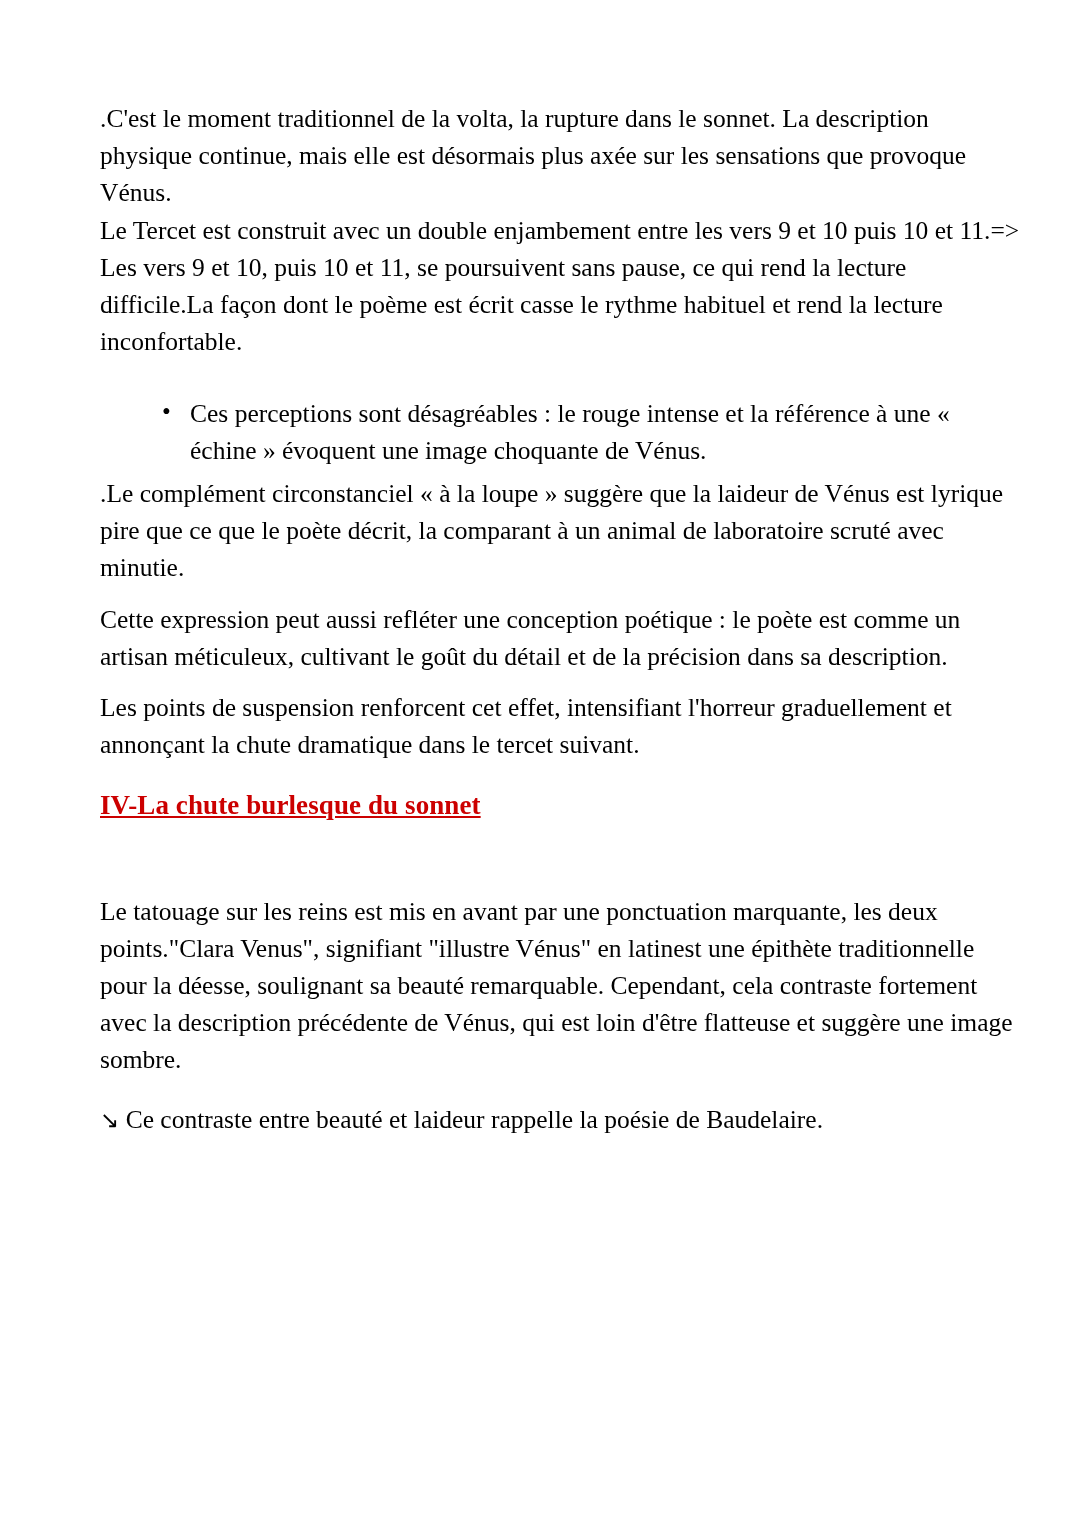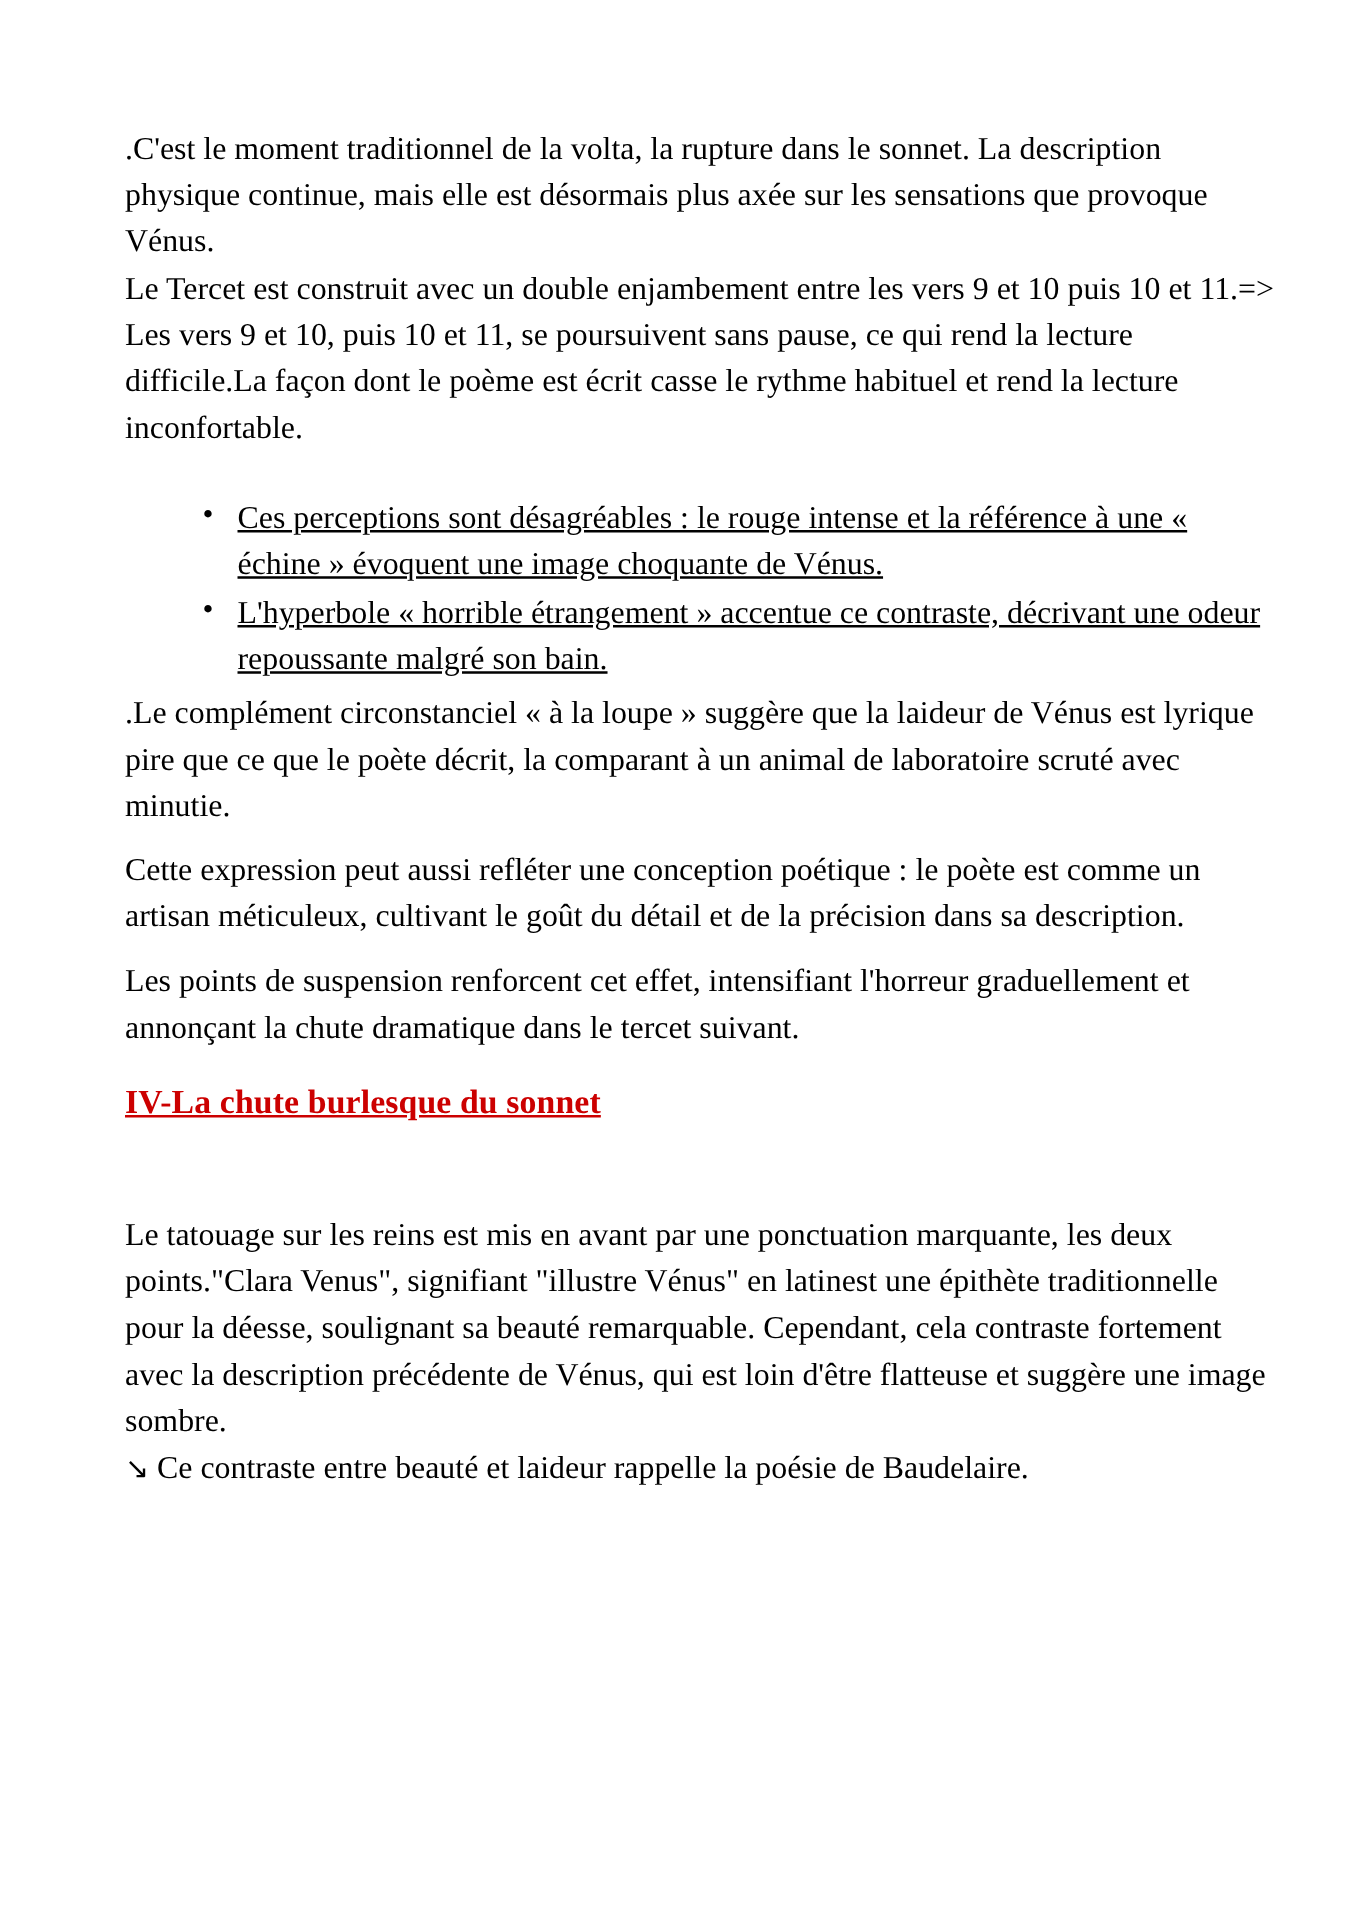--- a/index.html
+++ b/index.html
@@ -29,21 +29,20 @@
   .block-gap {
     height: 30px;
   }
   .small-gap {
     height: 14px;
   }
   ul.bullets {
     margin: 4px 0 6px 0;
     padding-left: 62px;
     list-style: none;
-    text-decoration: underline;
   }
   ul.bullets li {
     font-size: 25.5px;
     line-height: 1.46;
     position: relative;
     margin-bottom: 2px;
     padding-left: 28px;
   }
   ul.bullets li::before {
     content: "\2022";
@@ -64,43 +63,41 @@
   .heading-wrap {
     margin-top: 26px;
     margin-bottom: 0;
   }
   .gap-large {
     height: 72px;
   }
   .arrow-line {
     font-size: 25.5px;
     line-height: 1.46;
+    margin-top: 22px;
   }
   .arrow-glyph {
     font-family: "DejaVu Sans", sans-serif;
     font-size: 23px;
   }
 </style>
 </head>
 <body>
 
 <div class="page">
 
   <p class="para">.C'est le moment traditionnel de la volta, la rupture dans le sonnet. La description physique continue, mais elle est désormais plus axée sur les sensations que provoque Vénus.</p>
   <p class="para">Le Tercet est construit avec un double enjambement entre les vers 9 et 10 puis 10 et 11.=&gt; Les vers 9 et 10, puis 10 et 11, se poursuivent sans pause, ce qui rend la lecture difficile.La façon dont le poème est écrit casse le rythme habituel et rend la lecture inconfortable.</p>
 
   <div class="block-gap"></div>
 
 
   <ul class="bullets">
     <li>
       <span>Ces perceptions sont désagréables : le rouge intense et la référence à une « échine » évoquent une image choquante de Vénus.</span>
-    </li>
-    <li>
-      <span>L'hyperbole « horrible étrangement » accentue ce contraste, décrivant une odeur repoussante malgré son bain.</span>
     </li>
   </ul>
 
   <p class="para">.Le complément circonstanciel « à la loupe » suggère que la laideur de Vénus est lyrique pire que ce que le poète décrit, la comparant à un animal de laboratoire scruté avec minutie.</p>
 
   <div class="small-gap"></div>
 
   <p class="para">Cette expression peut aussi refléter une conception poétique : le poète est comme un artisan méticuleux, cultivant le goût du détail et de la précision dans sa description.</p>
 
   <div class="small-gap"></div>

